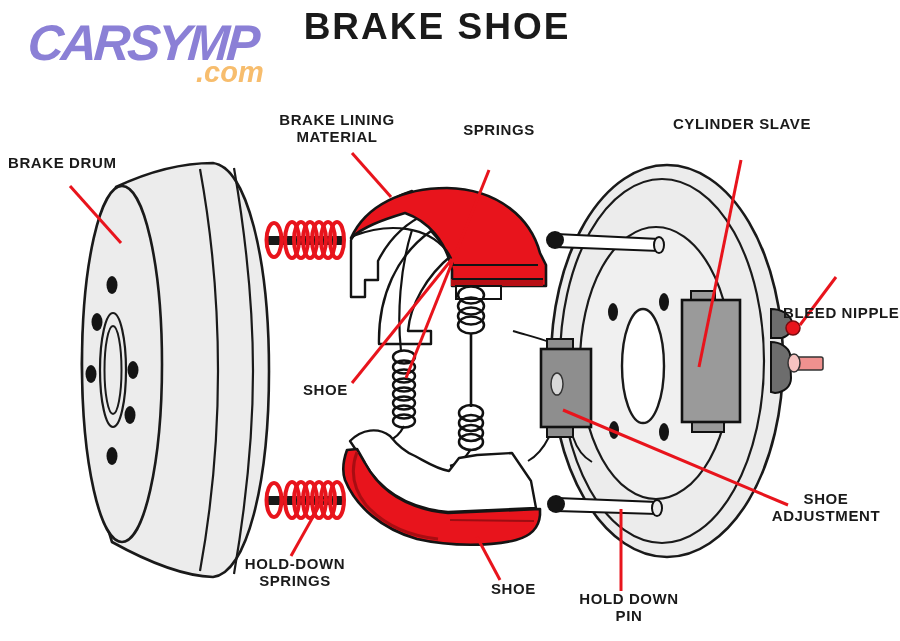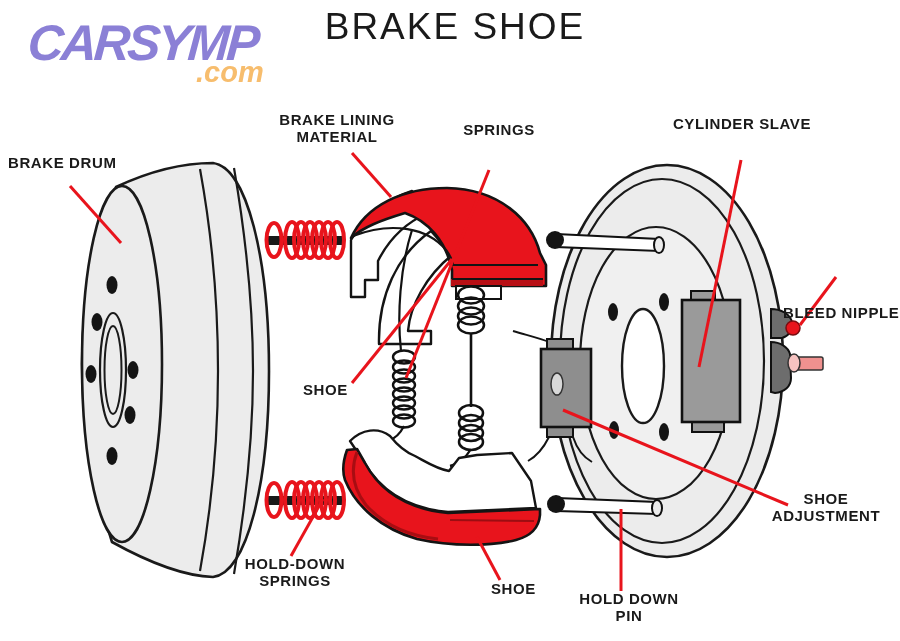--- a/index.html
+++ b/index.html
@@ -3,22 +3,22 @@
 <meta charset="utf-8">
 <style>
   :root{
     --red:#e8141c; --dark-red:#a80d12; --light-gray:#ececec; --mid-gray:#9a9a9a;
     --dark-gray:#6d6d6d; --logo-purple:#8b80d6; --logo-orange:#f7bd6d; --ink:#1a1a1a;
   }
   html,body{margin:0;padding:0;background:#fff;}
   #stage{position:relative;width:900px;height:641px;background:#fff;overflow:hidden;
          font-family:"Liberation Sans",sans-serif;}
   #diagram{position:absolute;left:0;top:0;}
-  .title{position:absolute;left:455px;top:6px;transform:translateX(-50%);
-         font-size:37px;font-weight:normal;letter-spacing:2px;color:var(--ink);white-space:nowrap;}
+  .title{position:absolute;left:437px;top:6px;transform:translateX(-50%);
+         font-size:37px;font-weight:bold;letter-spacing:2px;color:var(--ink);white-space:nowrap;}
   .logo{position:absolute;left:28px;top:18px;width:260px;}
   .logo .word{font-size:50px;font-weight:bold;font-style:italic;letter-spacing:-3px;
               color:var(--logo-purple);line-height:1;transform:skewX(-4deg);display:block;}
   .logo .tld{position:absolute;left:168px;top:38px;font-size:29px;font-weight:bold;
              font-style:italic;color:var(--logo-orange);letter-spacing:0;}
   .lbl{position:absolute;font-size:15px;font-weight:bold;letter-spacing:.6px;
        color:var(--ink);line-height:16.5px;white-space:nowrap;}
   .lbl.center{text-align:center;transform:translateX(-50%);}
   .lbl span{display:block;}
 </style>

